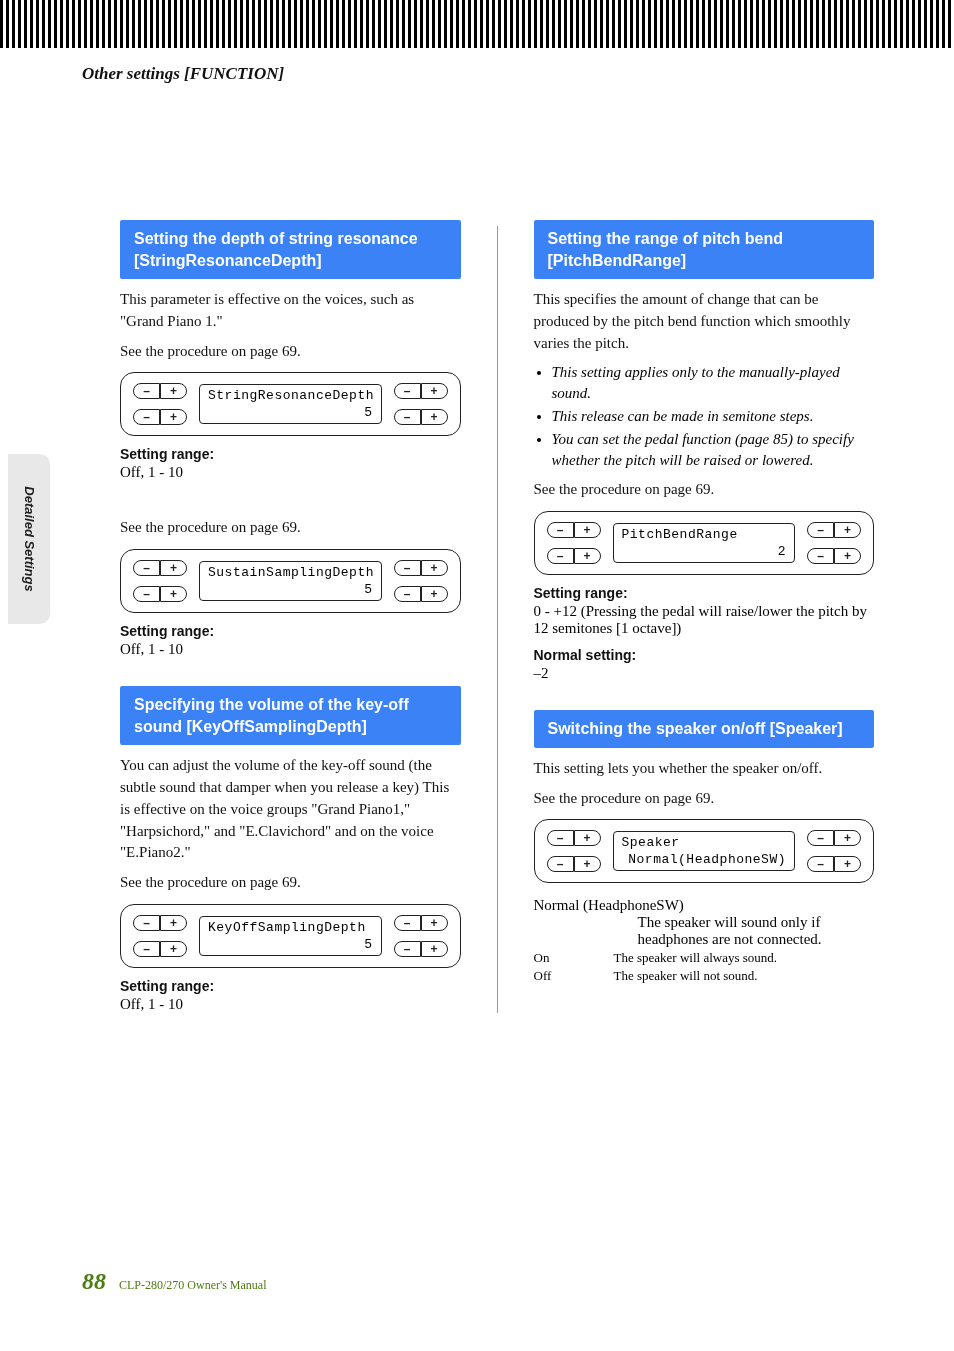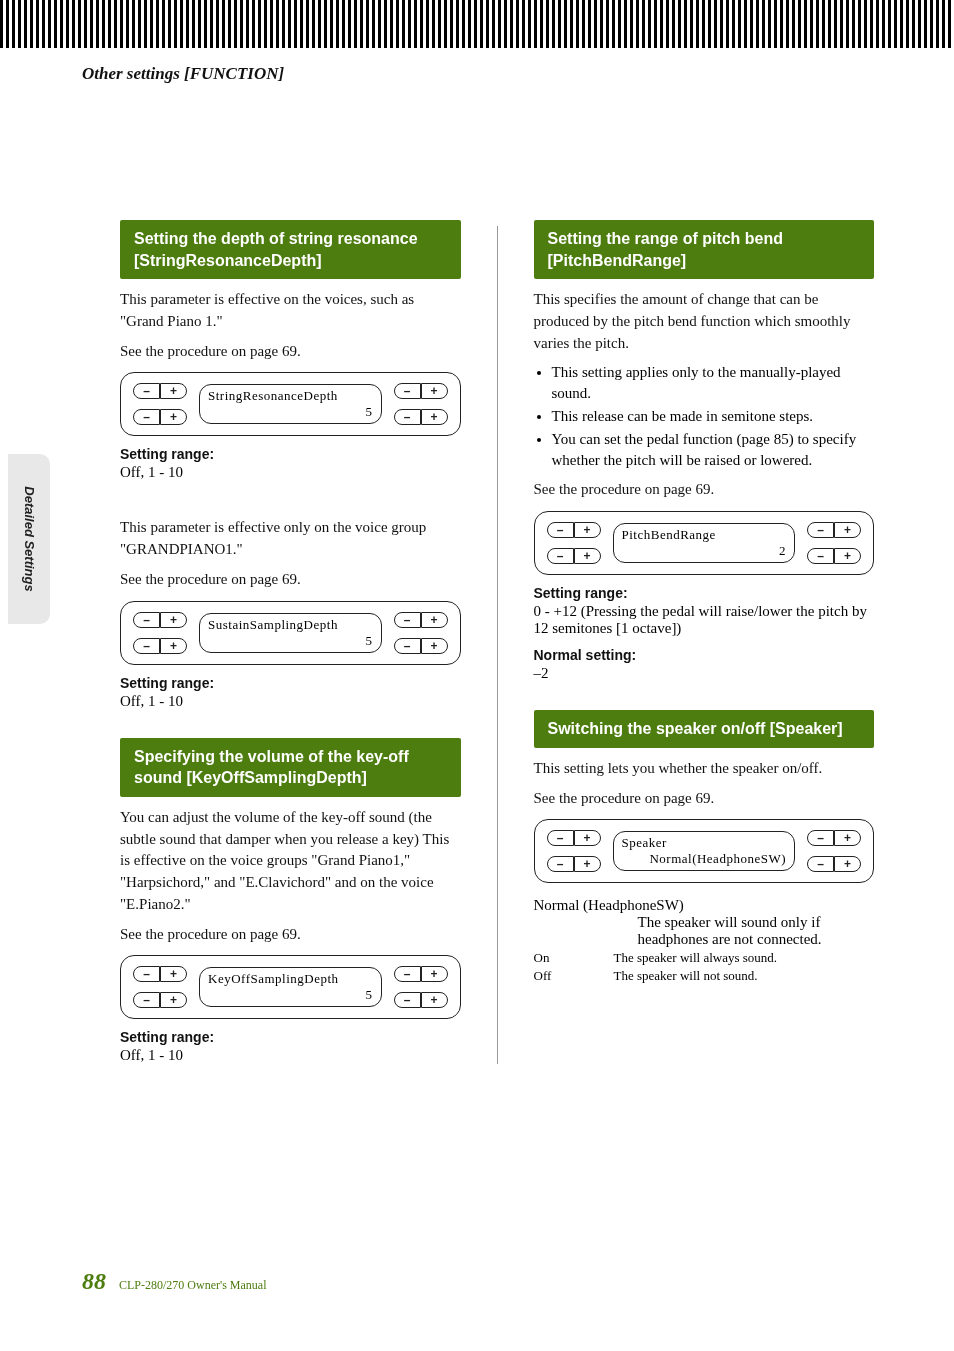--- a/index.html
+++ b/index.html
@@ -61,40 +61,41 @@
     flex: 1;
     min-width: 0;
   }
   .divider {
     width: 1px;
     background: #999;
     align-self: stretch;
     margin-top: 6px;
   }
   .bar {
-    background: #4d7c0f;
+    background: #3b82f6;
     color: #fff;
     font-family: Arial, Helvetica, sans-serif;
     font-weight: bold;
     font-size: 16px;
     line-height: 1.35;
     padding: 8px 10px 8px 14px;
     border-radius: 2px;
     margin-bottom: 10px;
   }
   .body {
     font-size: 15px;
     line-height: 1.45;
     color: #111;
     margin-bottom: 8px;
   }
   .body p { margin: 8px 0 4px 0; }
   ul.bullets {
     margin: 4px 0 4px 0;
     padding-left: 18px;
+    font-style: italic;
   }
   ul.bullets li { margin-bottom: 2px; font-size: 15px; line-height: 1.4; }
   .label {
     font-family: Arial, Helvetica, sans-serif;
     font-weight: bold;
     font-size: 14px;
     color: #111;
     margin-top: 10px;
   }
   .val {
@@ -134,23 +135,23 @@
     line-height: 1;
     font-family: Arial, sans-serif;
     background: #fff;
     color: #222;
   }
   .pill.minus { border-right-width: 0.8px; border-radius: 9px 0 0 9px; }
   .pill.plus  { border-left-width: 0.8px; border-radius: 0 9px 9px 0; }
   .lcd {
     flex: 1;
     border: 1.5px solid #222;
-    border-radius: 12px;
+    border-radius: 4px;
     padding: 4px 8px 14px 8px;
-    font-family: Liberation Serif, serif;
+    font-family: Liberation Mono, monospace;
     font-size: 13px;
     letter-spacing: 0.5px;
     height: 40px;
     box-sizing: border-box;
     position: relative;
   }
   .lcd .line1 { position:absolute; top:3px; left:8px; right:8px; white-space:nowrap; overflow:hidden; }
   .lcd .line2 { position:absolute; bottom:3px; right:8px; }
 
   .footer {
@@ -217,21 +218,20 @@
             <div class="pill plus">+</div>
           </div>
       </div>
     </div>
     <div class="label">Setting range:</div>
     <div class="val">Off, 1 - 10</div>
 
     <div class="spacer-lg"></div>
 
     <div class="body">
-      <p>This parameter is effective only on the voice group "GRANDPIANO1."</p>
       <p>See the procedure on page 69.</p>
     </div>
     <div class="lcd-block">
       <div class="btnstack">
         <div class="pillpair">
             <div class="pill minus">–</div>
             <div class="pill plus">+</div>
           </div>
         <div class="pillpair">
             <div class="pill minus">–</div>

